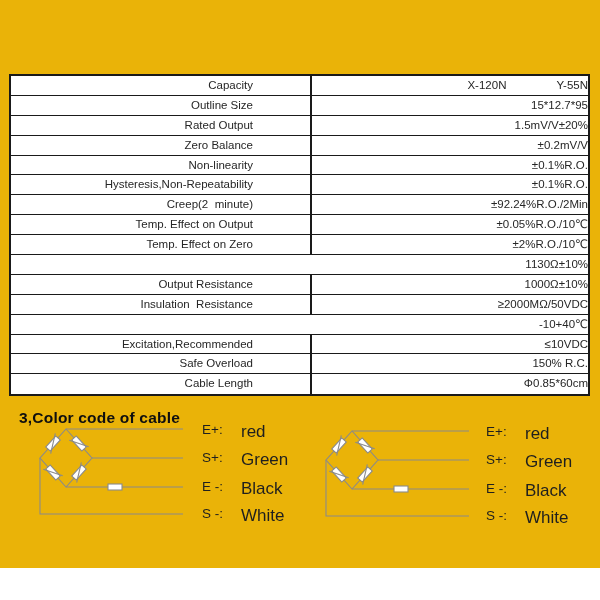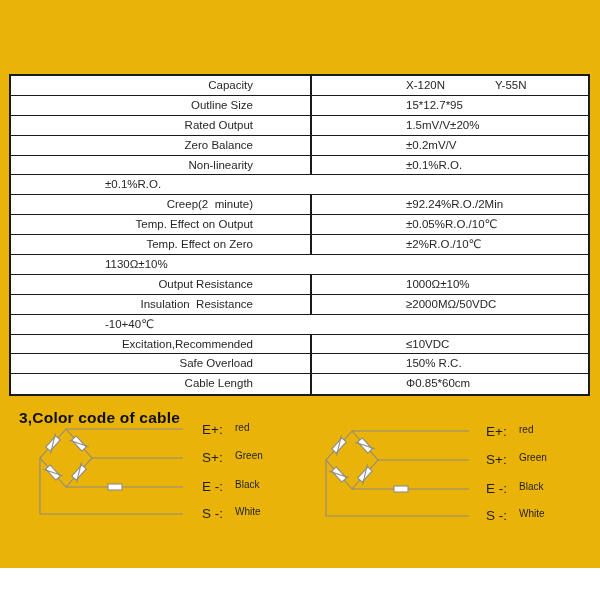--- a/index.html
+++ b/index.html
@@ -14,21 +14,21 @@
     position:absolute; left:9px; top:74px; width:581px;
     border:2px solid #1a1a1a; box-sizing:border-box; background:#fff;
   }
   .spec-row { display:flex; height:19.9px; border-bottom:1.5px solid #1a1a1a; box-sizing:border-box; }
   .spec-row:last-child { border-bottom:none; }
   .cell {
     font-size:11.5px; line-height:18px; white-space:pre; color:#262626;
     box-sizing:border-box; overflow:hidden;
   }
   .cell-label { width:301px; border-right:2px solid #1a1a1a; text-align:right; padding-right:57px; }
-  .cell-value { flex:1; text-align:left; padding-left:94px; }
+  .cell-value { flex:1; text-align:right; padding-left:94px; }
   .cap-second { margin-left:50px; }
 
   
   .section-heading {
     position:absolute; left:7px; top:397px; margin:12px;
     font-size:15.5px; font-weight:bold; color:#0f0f0f; letter-spacing:0.2px;
   }
 
   
   .bridge { position:absolute; }
@@ -37,21 +37,21 @@
 
   .pin-group { position:absolute; width:120px; }
   .pin-group-left  { left:202px; top:422px; }
   .pin-group-right { left:486px; top:424px; }
   .pin-row { position:absolute; left:0; display:flex; height:16px; }
   .pin-row:nth-child(1){ top:0; }
   .pin-row:nth-child(2){ top:28px; }
   .pin-row:nth-child(3){ top:57px; }
   .pin-row:nth-child(4){ top:84px; }
   .pin { display:inline-block; width:33px; font-size:13.5px; color:#1f1f1f; white-space:pre; }
-  .pin-color { font-size:10px; color:#1f1f1f; white-space:pre; }
+  .pin-color { font-size:17px; color:#1f1f1f; white-space:pre;margin-left:6px; }
 </style>
 </head>
 <body>
 
 <div class="page">
 
   <div class="spec-table">
     <div class="spec-row">
       <div class="cell cell-label">Capacity</div>
       <div class="cell cell-value"><span>X-120N</span><span class="cap-second">Y-55N</span></div>
@@ -66,20 +66,21 @@
     </div>
     <div class="spec-row">
       <div class="cell cell-label">Zero Balance</div>
       <div class="cell cell-value">±0.2mV/V</div>
     </div>
     <div class="spec-row">
       <div class="cell cell-label">Non-linearity</div>
       <div class="cell cell-value">±0.1%R.O.</div>
     </div>
     <div class="spec-row">
+      <div class="cell cell-label">Hysteresis,Non-Repeatability</div>
       <div class="cell cell-value">±0.1%R.O.</div>
     </div>
     <div class="spec-row">
       <div class="cell cell-label">Creep(2  minute)</div>
       <div class="cell cell-value">±92.24%R.O./2Min</div>
     </div>
     <div class="spec-row">
       <div class="cell cell-label">Temp. Effect on Output</div>
       <div class="cell cell-value">±0.05%R.O./10℃</div>
     </div>

